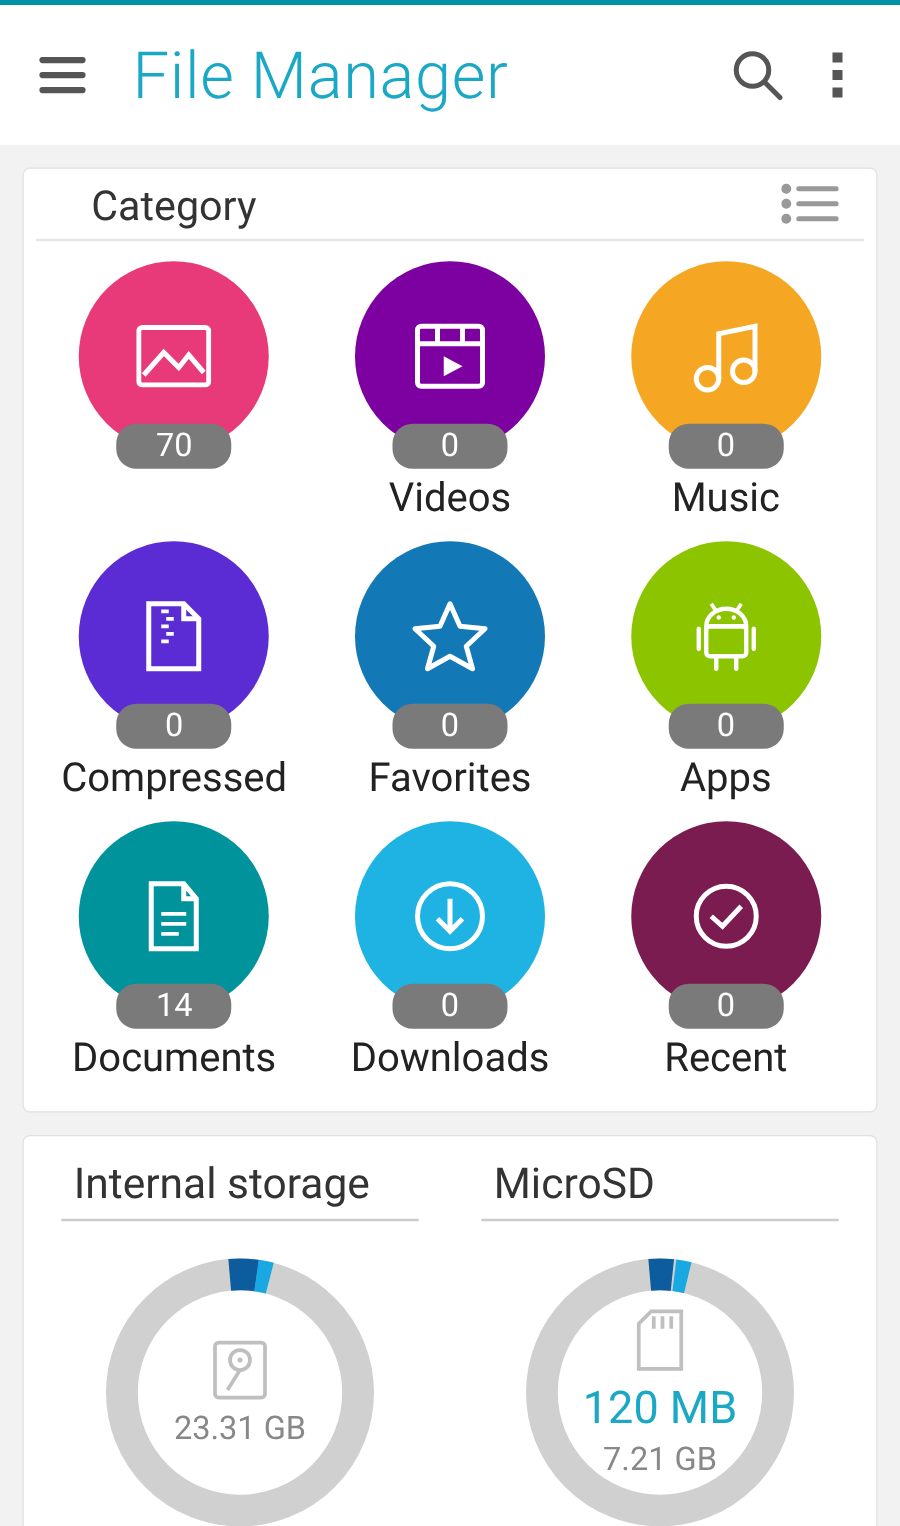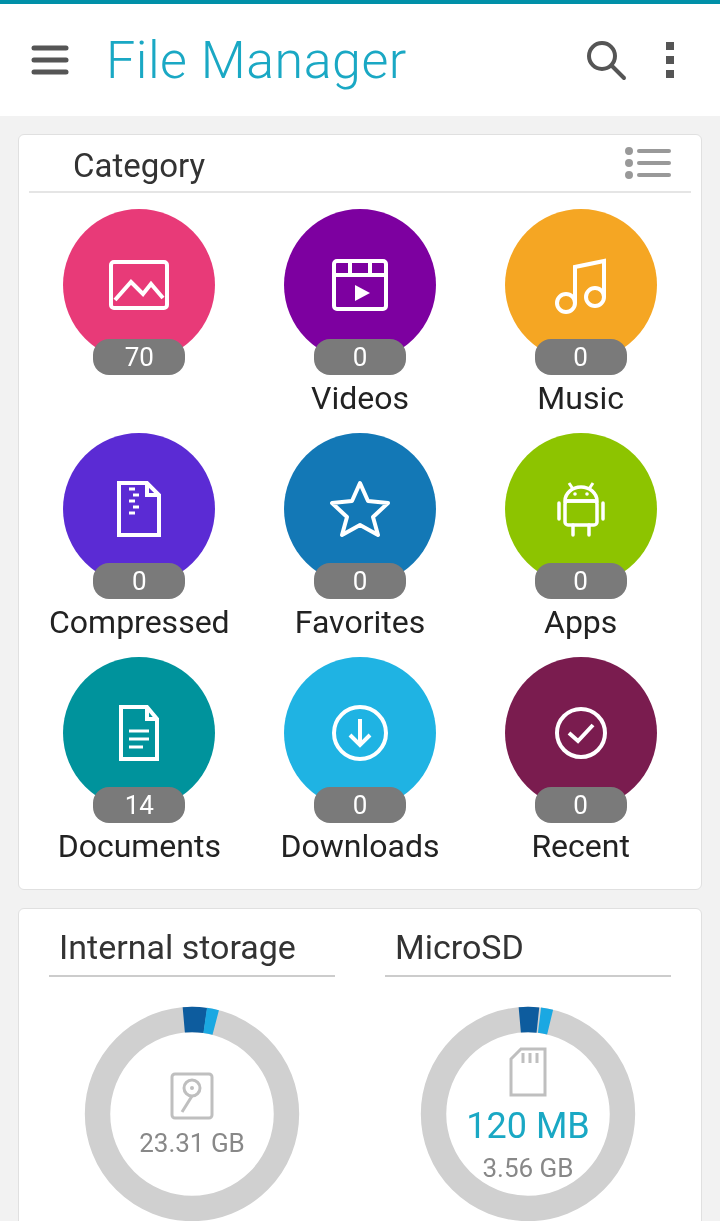--- a/index.html
+++ b/index.html
@@ -267,18 +267,18 @@
         <circle cx="60" cy="60" r="52" stroke="#1aa8e2" stroke-width="14" fill="none" stroke-dasharray="6 400" transform="rotate(-83 60 60)"></circle>
       </svg>
       <div class="donut-center">
         <svg width="46" height="54" viewBox="0 0 46 54">
             <path d="M6 14 L16 4 H40 V50 H6 Z" stroke="#bfbfbf" stroke-width="3" fill="none"></path>
             <line x1="18" y1="8" x2="18" y2="18" stroke="#bfbfbf" stroke-width="3"></line>
             <line x1="25" y1="8" x2="25" y2="18" stroke="#bfbfbf" stroke-width="3"></line>
             <line x1="32" y1="8" x2="32" y2="18" stroke="#bfbfbf" stroke-width="3"></line>
           </svg>
         <div class="used">120 MB</div>
-        <div class="total">3.56 GB</div>
+        <div class="total">7.21 GB</div>
       </div>
     </div>
   </div>
 
 </div>
 
 </body></html>

